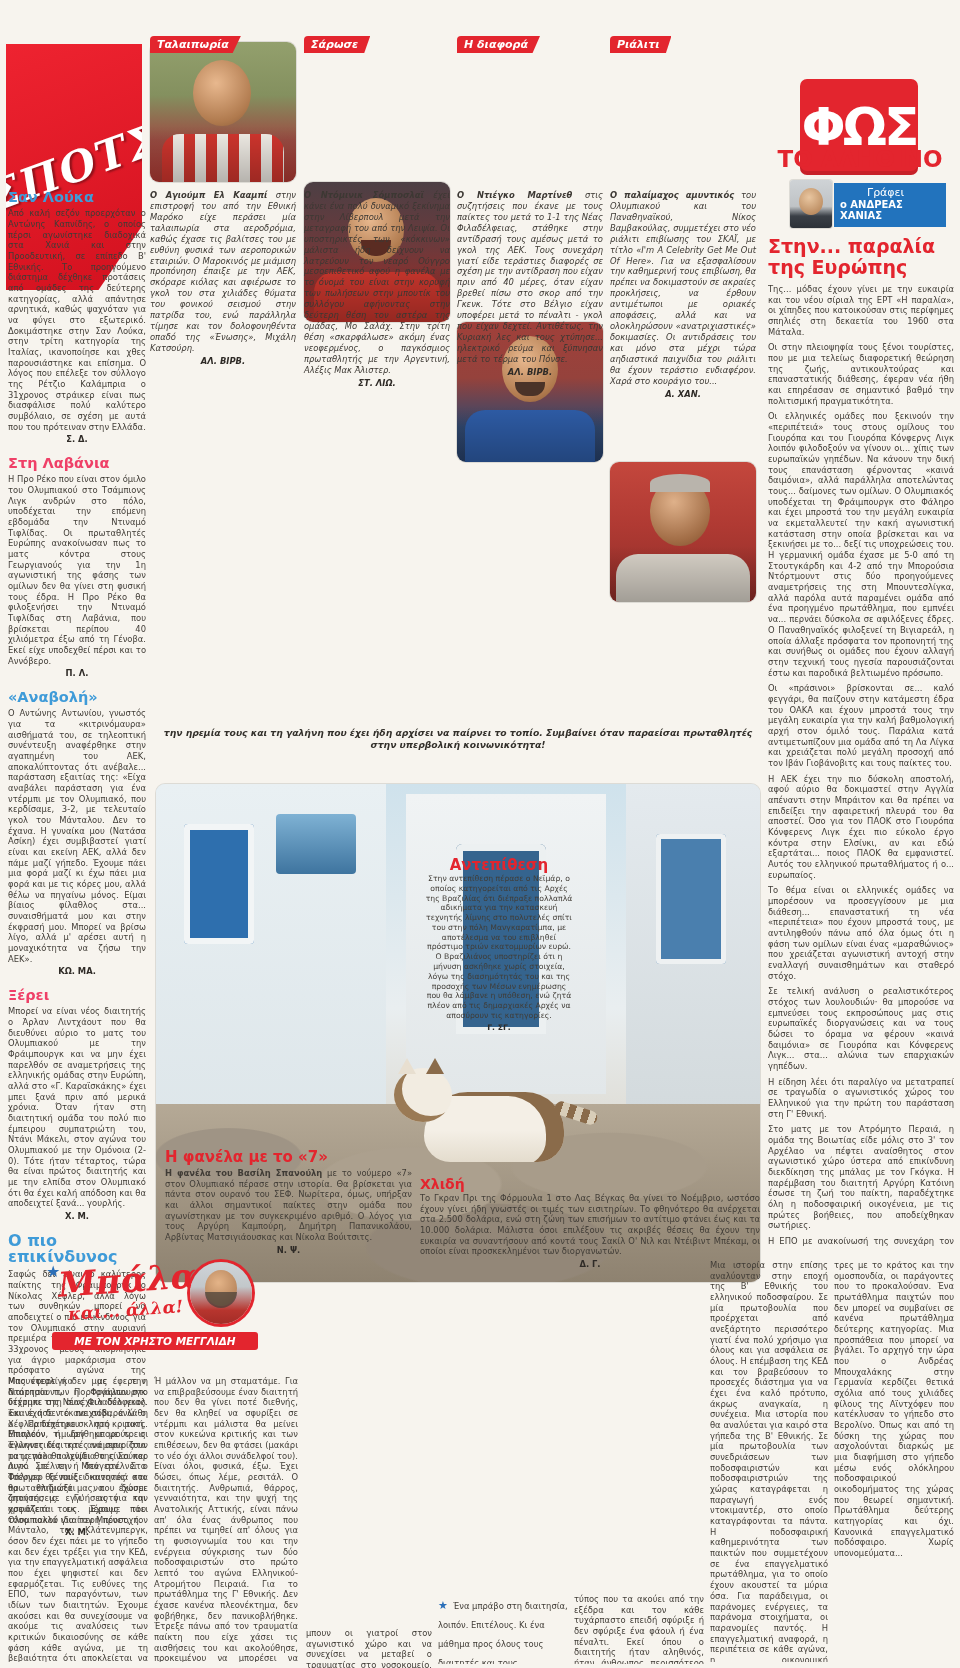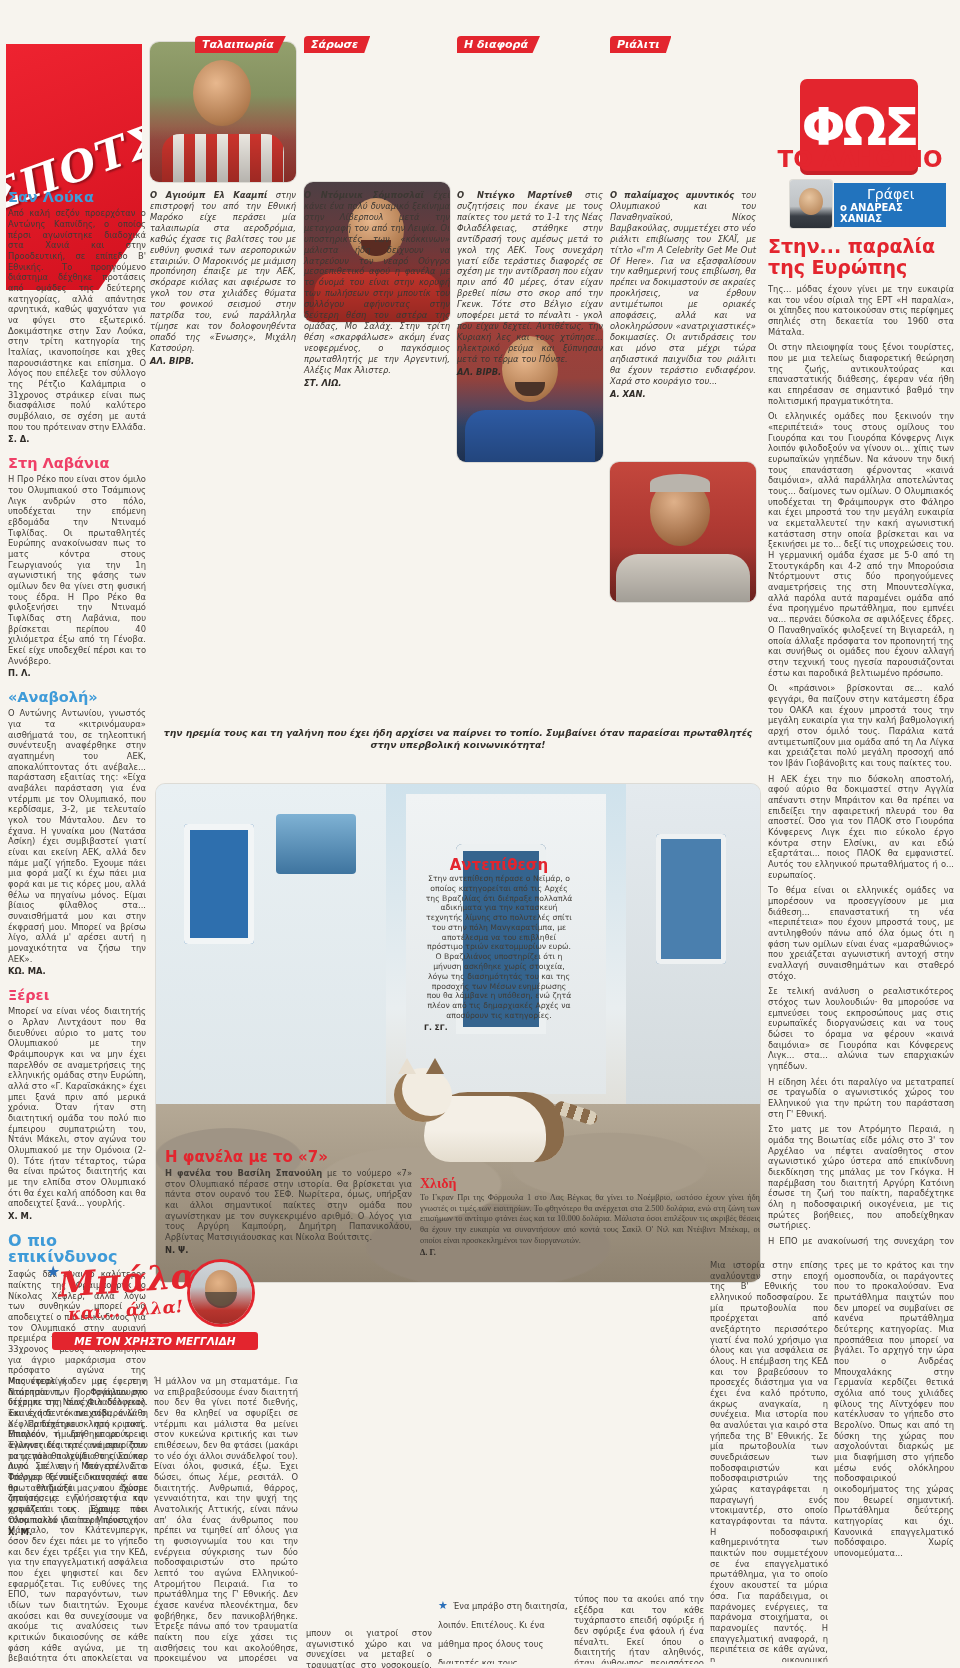--- a/index.html
+++ b/index.html
@@ -1,20 +1,20 @@
 <!DOCTYPE html>
 <html><head>
 <meta charset="utf-8">
 <style>
   html,body{margin:0;padding:0;background:#dcd8d0;}
   .page{position:relative;width:960px;height:1668px;margin:0 auto;background:#f7f4ee;
         font-family:"DejaVu Sans",sans-serif;color:#37332e;overflow:hidden;}
   .abs{position:absolute;}
   .bt{font-size:8.4px;line-height:1.27;text-align:justify;color:#403c36;}
-  .byl{display:block;text-align:left;font-weight:700;margin-top:2px;color:#2f2b27;}
+  .byl{display:block;text-align:center;font-weight:700;margin-top:2px;color:#2f2b27;}
   .ph{border-radius:9px;overflow:hidden;position:relative;box-shadow:0 0 0 1px rgba(0,0,0,.10);}
   .tab{position:absolute;background:#e3252e;color:#fff;font-style:italic;font-weight:700;
        font-size:11px;padding:2px 12px 2px 7px;clip-path:polygon(0 0,100% 0,91% 100%,0 100%);
        border-radius:4px 0 0 0;z-index:3;}
   .card-txt{font-style:italic;font-size:8.4px;line-height:1.3;text-align:justify;color:#3c3833;}
   .lead{font-weight:700;}
   .ltitle{font-weight:700;font-size:14.5px;margin:0 0 3px 0;line-height:1.05;}
   .blue{color:#3f9bd8;} .pink{color:#ef4067;} .red{color:#e3252e;}
   .art{margin-bottom:11px;}
   .fos-box{background:#e3252e;border-radius:7px;display:flex;align-items:center;justify-content:center;
@@ -31,21 +31,21 @@
 <body>
 
 <div class="page">
 
   <div class="abs" style="left:6px;top:44px;width:136px;height:246px;background:linear-gradient(160deg,#ee2330,#d3111f);
               clip-path:polygon(0 0,100% 0,100% 74%,68% 100%,0 100%);display:flex;align-items:center;justify-content:center;">
     <span style="color:#fff;font-family:'DejaVu Serif',serif;font-style:italic;font-weight:700;font-size:42px;
                  transform:rotate(-20deg);text-shadow:2px 2px 2px rgba(0,0,0,.35);letter-spacing:2px;">ΣΠΟΤΣ</span>
   </div>
 
-  <div class="abs tab" style="left:150px;top:36px;margin-left:45px;">Ταλαιπωρία</div>
+  <div class="abs tab" style="left:150px;top:36px;">Ταλαιπωρία</div>
   <div class="abs ph" style="left:150px;top:42px;width:146px;height:140px;background:linear-gradient(180deg,#93a06d 0%,#84905f 38%,#9b4d43 70%,#b23a34 100%);">
     <div class="head" style="left:43px;top:18px;width:58px;height:66px;"></div>
     <div class="abs" style="left:12px;top:92px;width:122px;height:48px;border-radius:18px 18px 0 0;background:repeating-linear-gradient(90deg,#d2362e 0 11px,#f3efe8 11px 22px);"></div>
     <div class="shade"></div>
   </div>
   <div class="abs tab" style="left:304px;top:36px;">Σάρωσε</div>
   <div class="abs ph" style="left:304px;top:42px;width:146px;height:140px;background:linear-gradient(180deg,#4c3f44 0%,#6b3a3c 45%,#8d2f2c 75%,#c0372f 100%);">
     <div class="head" style="left:44px;top:16px;width:56px;height:64px;"></div>
     <div class="abs" style="left:57px;top:58px;width:30px;height:16px;border-radius:0 0 14px 14px;background:#5a2c22;"></div>
     <div class="abs" style="left:10px;top:90px;width:126px;height:50px;border-radius:20px 20px 0 0;background:#c6352c;"></div>
@@ -138,21 +138,21 @@
 
   <div class="abs fos-box" style="left:800px;top:44px;width:118px;height:96px;margin-top:35px;">
     <span>ΦΩΣ</span>
   </div>
   <div class="abs red" style="left:766px;top:146px;width:188px;text-align:center;font-weight:700;font-size:23px;">ΤΟ ΑΛΗΘΙΝΟ</div>
   <div class="abs" style="left:790px;top:180px;width:160px;height:50px;">
     <div class="abs ph" style="left:0;top:0;width:42px;height:48px;border-radius:3px;background:linear-gradient(180deg,#cfd3d6 0%,#bfc3c6 55%,#3a3f46 75%,#2c3138 100%);">
       <div class="head" style="left:9px;top:8px;width:24px;height:27px;background:radial-gradient(circle at 42% 35%,#e9c6a0,#bc8d62 75%);"></div>
     </div>
     <div class="abs" style="left:44px;top:3px;width:112px;height:44px;background:#2273bd;color:#fff;padding:3px 6px;box-sizing:border-box;">
-      <div style="font-size:14px;padding-left:27px;">Γράφει</div>
+      <div style="font-size:11px;padding-left:27px;">Γράφει</div>
       <div style="font-size:10px;font-weight:700;">ο ΑΝΔΡΕΑΣ</div>
       <div style="font-size:10px;font-weight:700;">ΧΑΝΙΑΣ</div>
     </div>
   </div>
   <div class="abs red" style="left:768px;top:236px;width:188px;font-weight:700;font-size:19px;line-height:1.08;">
     <div>Στην... παραλία</div>
     <div>της Ευρώπης</div>
   </div>
   <div class="abs bt opinion" style="left:768px;top:284px;width:186px;height:962px;overflow:hidden;">
     <p>Της... μόδας έχουν γίνει με την ευκαιρία και του νέου σίριαλ της ΕΡΤ «Η παραλία», οι χίπηδες που κατοικούσαν στις περίφημες σπηλιές στη δεκαετία του 1960 στα Μάταλα.</p>
@@ -173,21 +173,21 @@
     <span class="byl" style="font-size:7.7px;">Γ. ΣΓ.</span>
   </div>
 
   <div class="abs" style="left:165px;top:1148px;width:247px;">
     <div class="red" style="font-weight:700;font-size:15px;margin-bottom:2px;">Η φανέλα με το «7»</div>
     <div class="bt"><span class="lead">Η φανέλα του Βασίλη Σπανούλη</span>
       <span>με το νούμερο «7» στον Ολυμπιακό πέρασε στην ιστορία. Θα βρίσκεται για πάντα στον ουρανό του ΣΕΦ. Νωρίτερα, όμως, υπήρξαν και άλλοι σημαντικοί παίκτες στην ομάδα που αγωνίστηκαν με τον συγκεκριμένο αριθμό. Ο λόγος για τους Αργύρη Καμπούρη, Δημήτρη Παπανικολάου, Αρβίντας Ματσιγιάουσκας και Νίκολα Βούιτσιτς.</span>
       <span class="byl">Ν. Ψ.</span></div>
   </div>
 
-  <div class="abs" style="left:420px;top:1176px;width:340px;font-family:Liberation Serif, serif;">
+  <div class="abs" style="left:420px;top:1176px;width:340px;">
     <div class="red" style="font-weight:700;font-size:14px;margin-bottom:1px;">Χλιδή</div>
     <div class="bt"><span>Το Γκραν Πρι της Φόρμουλα 1 στο Λας Βέγκας θα γίνει το Νοέμβριο, ωστόσο έχουν γίνει ήδη γνωστές οι τιμές των εισιτηρίων. Το φθηνότερο θα ανέρχεται στα 2.500 δολάρια, ενώ στη ζώνη των επισήμων το αντίτιμο φτάνει έως και τα 10.000 δολάρια. Μάλιστα όσοι επιλέξουν τις ακριβές θέσεις θα έχουν την ευκαιρία να συναντήσουν από κοντά τους Σακίλ Ο' Νιλ και Ντέιβιντ Μπέκαμ, οι οποίοι είναι προσκεκλημένοι των διοργανωτών.</span>
       <span class="byl">Δ. Γ.</span></div>
   </div>
 
   <div class="abs" style="left:52px;top:1260px;width:210px;height:104px;">
     <span class="abs star" style="left:-6px;top:2px;font-size:16px;">★</span>
     <div class="abs" style="left:6px;top:0;color:#e3252e;font-family:'DejaVu Serif',serif;font-style:italic;font-weight:700;font-size:34px;transform:rotate(-4deg);">Μπάλα</div>
     <div class="abs" style="left:16px;top:40px;color:#e3252e;font-family:'DejaVu Serif',serif;font-style:italic;font-weight:700;font-size:17px;transform:rotate(-4deg);">και... άλλα!</div>
     <div class="abs ph" style="left:138px;top:2px;width:62px;height:62px;border-radius:50%;background:linear-gradient(180deg,#cfd4d8 0%,#c2c7ca 40%,#b7352e 78%,#a32c27 100%);box-shadow:0 0 0 3px #e3252e;">

